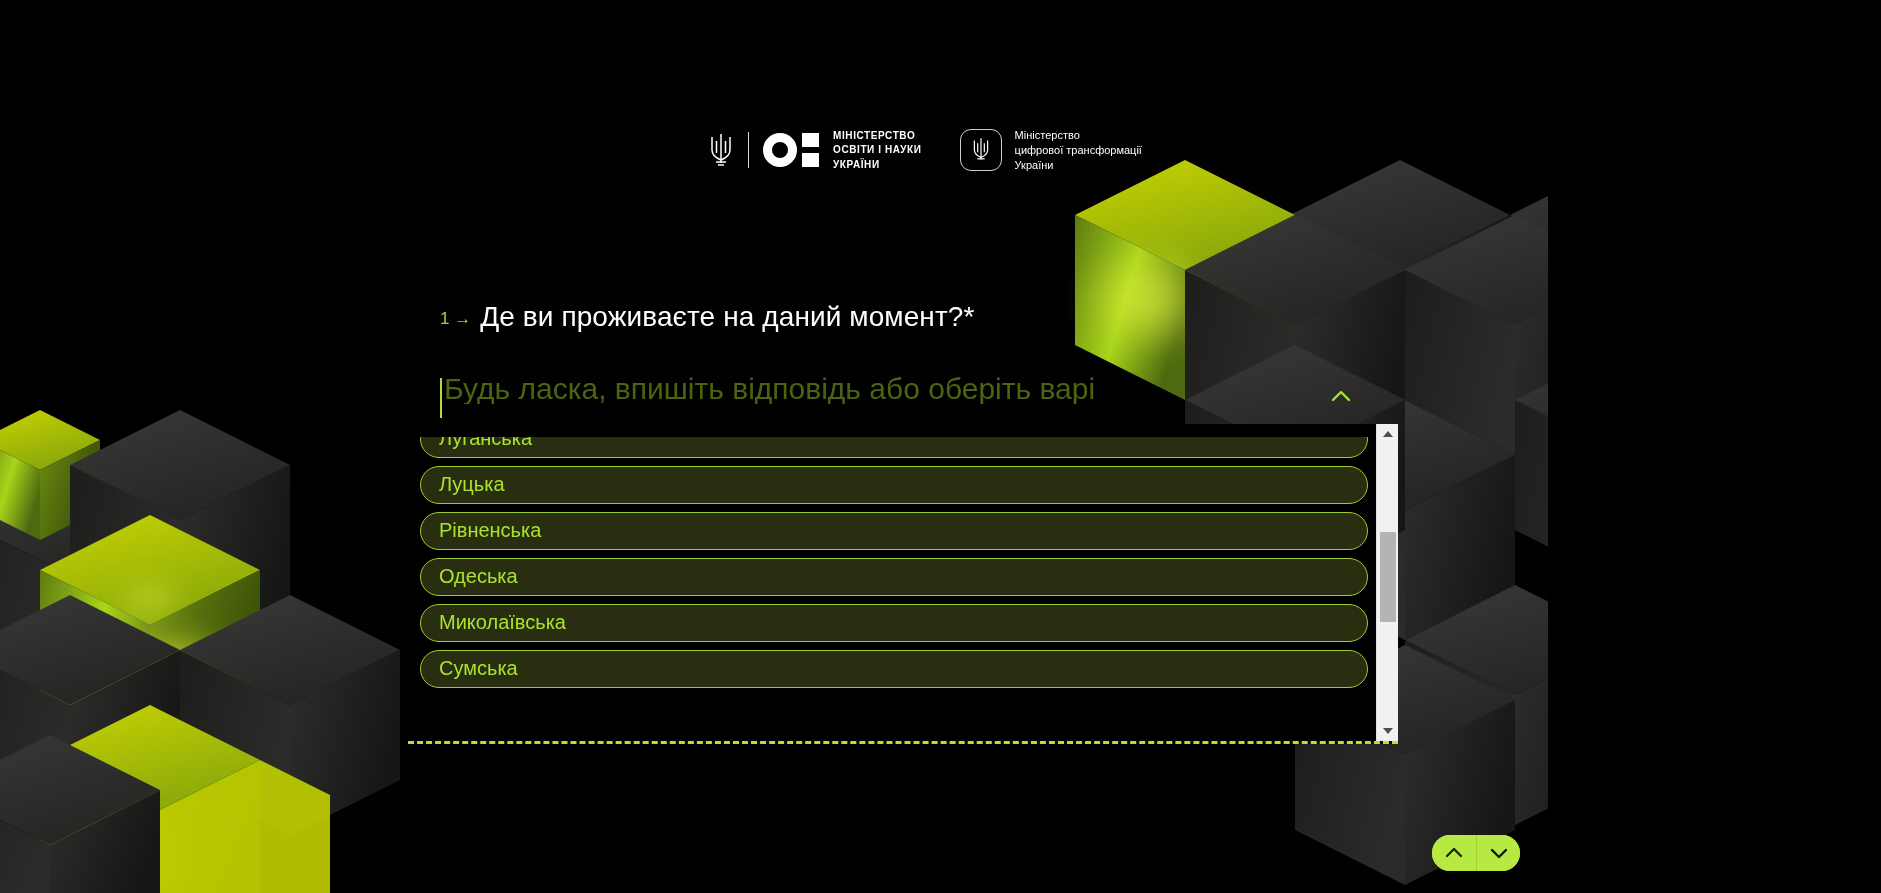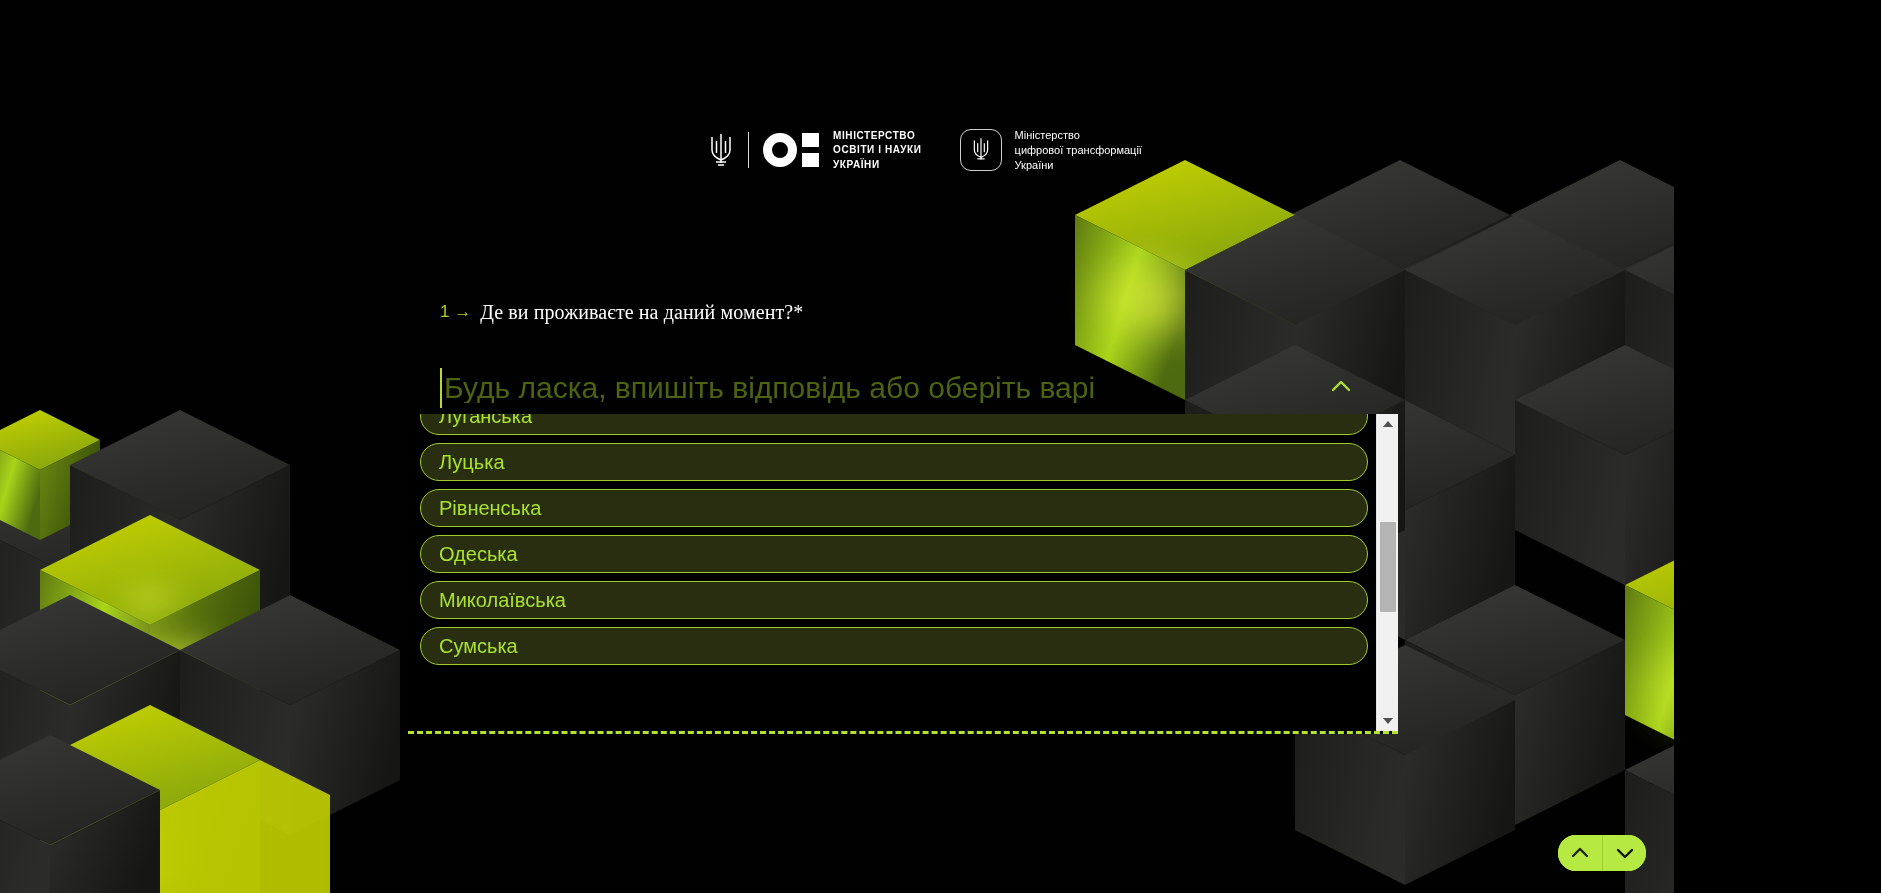--- a/index.html
+++ b/index.html
@@ -8,21 +8,21 @@
   html, body {
     width: 1881px;
     height: 893px;
     overflow: hidden;
     background: #000000;
     font-family: "Liberation Sans", "DejaVu Sans", sans-serif;
   }
 
   #stage {
     position: relative;
-    width: 1674px;
+    width: 1548px;
     height: 893px;
     background: #010101;
     overflow: hidden;
   }
 
   
   .cube-layer {
     position: absolute;
     inset: 0;
     pointer-events: none;
@@ -127,38 +127,37 @@
   .qnum {
     color: #a8d426;
     font-size: 17px;
     line-height: 1;
     white-space: nowrap;
     position: relative;
     top: -2px;
   }
   .qtext {
     color: #ffffff;
-    font-size: 20px;
+    font-size: 28px;
     font-weight: 400;
     line-height: 1.2;
     letter-spacing: .1px;
     white-space: nowrap;
-    font-family: Liberation Serif, serif;
   }
 
   
   .combo {
     position: relative;
     width: 920px;
   }
   .combo-field {
     position: relative;
     height: 48px;
     display: flex;
-    align-items: center;
+    align-items: flex-start;
     background: transparent;
   }
   .caret {
     position: absolute;
     left: 0;
     top: 4px;
     width: 1.6px;
     height: 40px;
     background: #b3d93a;
   }
@@ -191,20 +190,21 @@
     border-bottom: 3px dashed #b4e22e;
     display: flex;
     z-index: 30;
     overflow: hidden;
   }
   .dd-list {
     position: relative;
     flex: 1 1 auto;
     padding: 0 0 0 0;
     overflow: hidden;
+    margin-top: 13px;
   }
   .dd-inner {
     position: absolute;
     left: 0;
     top: -17px;
     width: 100%;
     padding: 0 8px 0 12px;
   }
   .dd-option {
     height: 38px;

